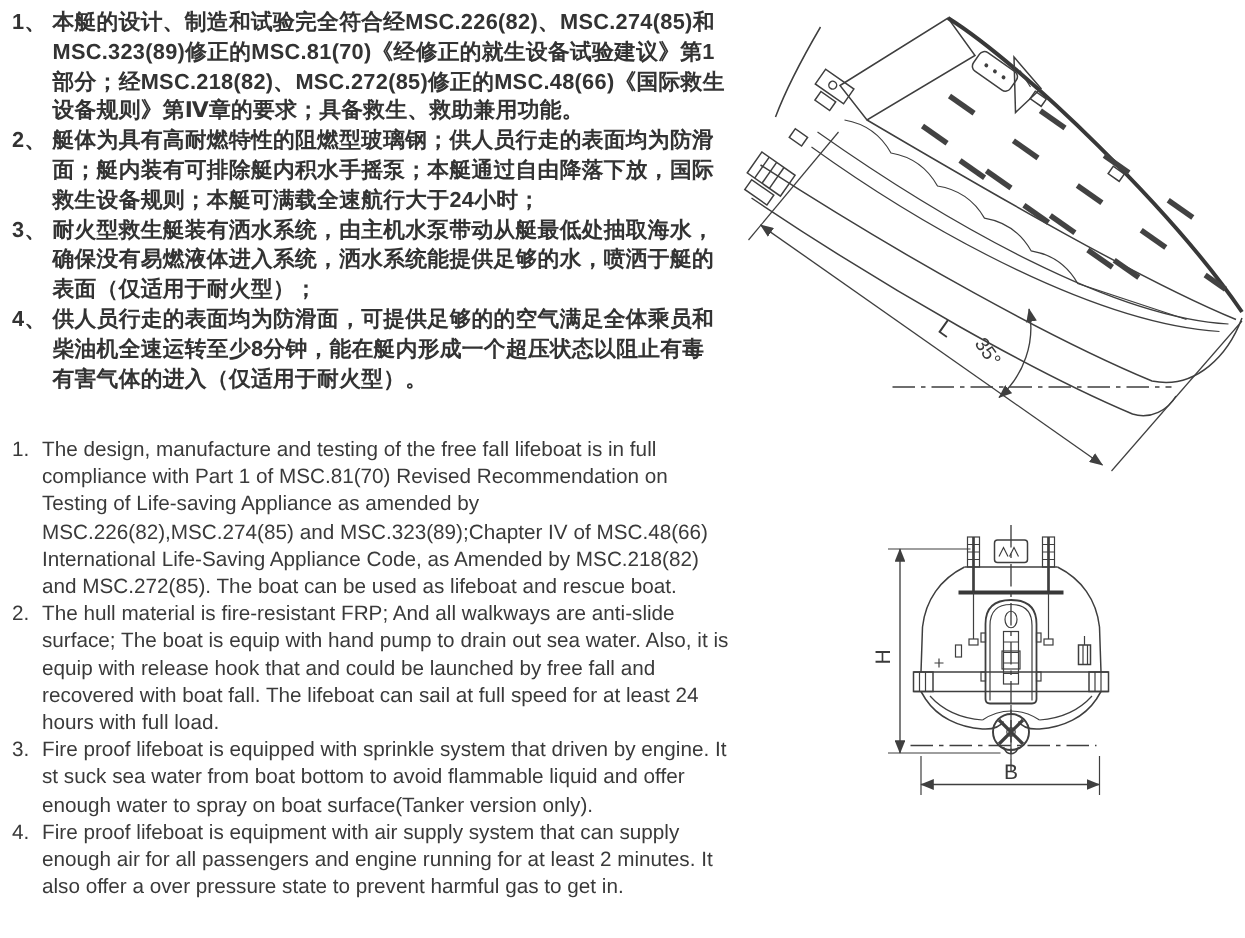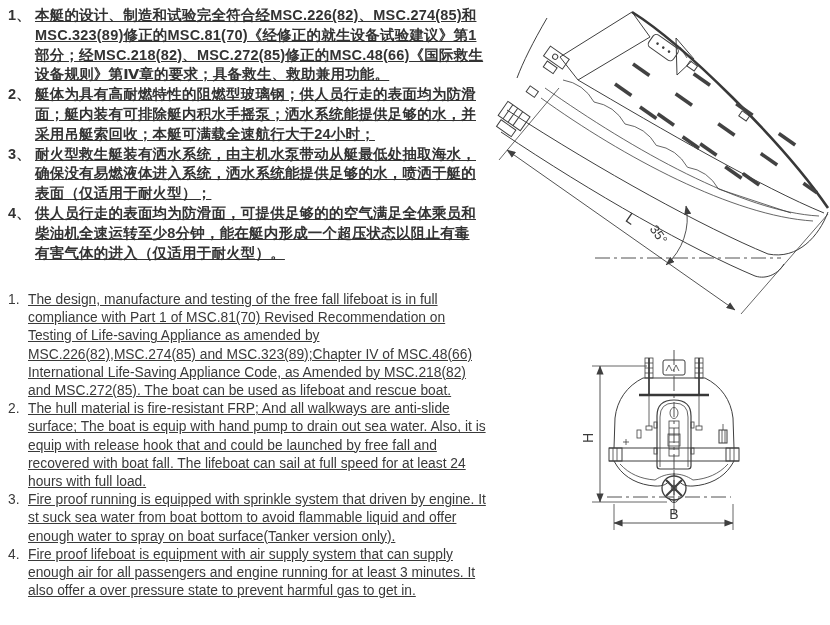--- a/index.html
+++ b/index.html
@@ -5,21 +5,21 @@
   html,body{margin:0;padding:0;background:#fff;}
   .page{position:relative;width:830px;height:625px;background:#ffffff;overflow:hidden;
         font-family:"Liberation Sans","DejaVu Sans",sans-serif;}
   .cn-list{position:absolute;left:8px;top:6px;width:476px;color:#333333;
            font-size:14.5px;line-height:19.8px;font-weight:700;letter-spacing:0.2px;}
   .en-list{position:absolute;left:8px;top:291px;width:479px;color:#3a3a3a;
            font-size:13.8px;line-height:18.2px;font-weight:400;}
   .item{display:flex;align-items:flex-start;}
   .cn-list .num{flex:0 0 27px;}
   .en-list .num{flex:0 0 20px;}
-  .txt{flex:1;text-decoration:underline;}
+  .txt{flex:1;}
   svg{position:absolute;}
   svg path,svg line,svg rect,svg circle,svg ellipse,svg polygon,svg polyline
      {fill:none;stroke:#3f3f3f;stroke-width:1;}
   svg text{fill:#3a3a3a;stroke:none;font-family:"Liberation Sans",sans-serif;}
   .thick{stroke-width:2.6;stroke:#383838;}
   .thin{stroke-width:0.8;}
   .dashstrip{stroke-width:3.6;stroke:#424242;}
   .dimline{stroke-width:0.9;}
   .cdash{stroke-dasharray:15 4 3 4;stroke-width:0.9;}
   .arrfill{fill:#3f3f3f;stroke:none;}
@@ -31,21 +31,21 @@
 
   <div class="cn-list">
 
       <div class="item">
         <span class="num">1、</span>
         <span class="txt">本艇的设计、制造和试验完全符合经MSC.226(82)、MSC.274(85)和MSC.323(89)修正的MSC.81(70)《经修正的就生设备试验建议》第1部分；经MSC.218(82)、MSC.272(85)修正的MSC.48(66)《国际救生设备规则》第Ⅳ章的要求；具备救生、救助兼用功能。</span>
       </div>
 
       <div class="item">
         <span class="num">2、</span>
-        <span class="txt">艇体为具有高耐燃特性的阻燃型玻璃钢；供人员行走的表面均为防滑面；艇内装有可排除艇内积水手摇泵；洒水系统能提供足够的水，并采用吊艇索回收；本艇可满载全速航行大于24小时；</span>
+        <span class="txt">艇体为具有高耐燃特性的阻燃型玻璃钢；供人员行走的表面均为防滑面；艇内装有可排除艇内积水手摇泵；本艇通过自由降落下放，国际救生设备规则；本艇可满载全速航行大于24小时；</span>
       </div>
 
       <div class="item">
         <span class="num">3、</span>
         <span class="txt">耐火型救生艇装有洒水系统，由主机水泵带动从艇最低处抽取海水，确保没有易燃液体进入系统，洒水系统能提供足够的水，喷洒于艇的表面（仅适用于耐火型）；</span>
       </div>
 
       <div class="item">
         <span class="num">4、</span>
         <span class="txt">供人员行走的表面均为防滑面，可提供足够的的空气满足全体乘员和柴油机全速运转至少8分钟，能在艇内形成一个超压状态以阻止有毒有害气体的进入（仅适用于耐火型）。</span>
@@ -59,26 +59,26 @@
         <span class="txt">The design, manufacture and testing of the free fall lifeboat is in full compliance with Part 1 of MSC.81(70) Revised Recommendation on Testing of Life-saving Appliance as amended by MSC.226(82),MSC.274(85) and MSC.323(89);Chapter IV of MSC.48(66) International Life-Saving Appliance Code, as Amended by MSC.218(82) and MSC.272(85). The boat can be used as lifeboat and rescue boat.</span>
       </div>
 
       <div class="item">
         <span class="num">2.</span>
         <span class="txt">The hull material is fire-resistant FRP; And all walkways are anti-slide surface; The boat is equip with hand pump to drain out sea water. Also, it is equip with release hook that and could be launched by free fall and recovered with boat fall. The lifeboat can sail at full speed for at least 24 hours with full load.</span>
       </div>
 
       <div class="item">
         <span class="num">3.</span>
-        <span class="txt">Fire proof running is equipped with sprinkle system that driven by engine. It st suck sea water from boat bottom to avoid flammable liquid and offer enough water to spray on boat surface(Tanker version only).</span>
+        <span class="txt">Fire proof lifeboat is equipped with sprinkle system that driven by engine. It st suck sea water from boat bottom to avoid flammable liquid and offer enough water to spray on boat surface(Tanker version only).</span>
       </div>
 
       <div class="item">
         <span class="num">4.</span>
-        <span class="txt">Fire proof lifeboat is equipment with air supply system that can supply enough air for all passengers and engine running for at least 3 minutes. It also offer a over pressure state to prevent harmful gas to get in.</span>
+        <span class="txt">Fire proof lifeboat is equipment with air supply system that can supply enough air for all passengers and engine running for at least 2 minutes. It also offer a over pressure state to prevent harmful gas to get in.</span>
       </div>
     </div>
 
   <svg style="left:483px;top:2px;" width="347" height="332" viewBox="0 0 347 332">
     <defs>
       <marker id="ar1" viewBox="0 0 10 8" refX="9.5" refY="4" markerWidth="10" markerHeight="8" orient="auto-start-reverse">
         <path class="arrfill" d="M0,0 L10,4 L0,8 Z"></path>
       </marker>
     </defs>
 

